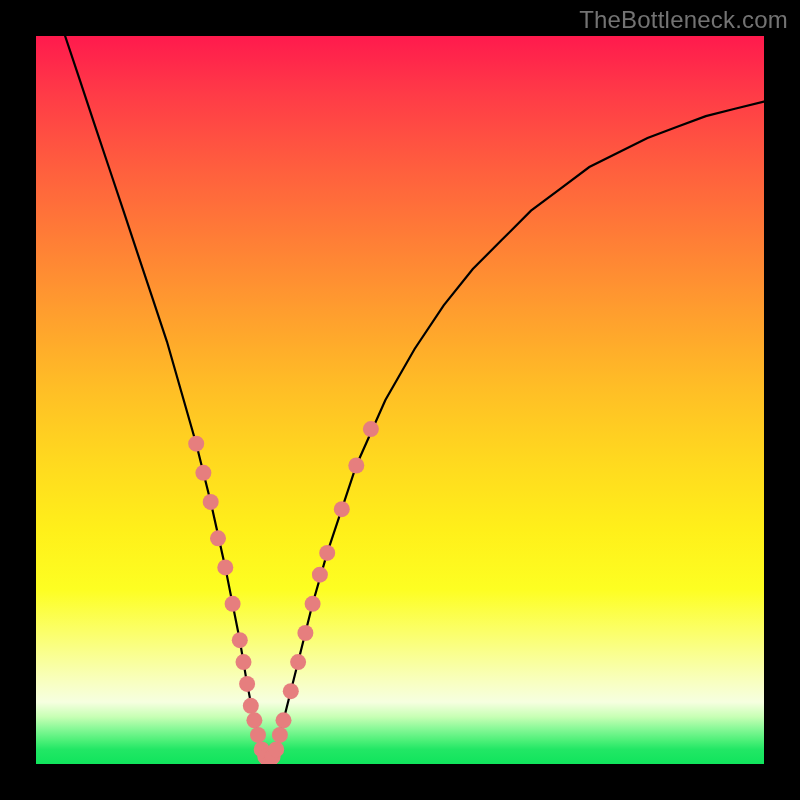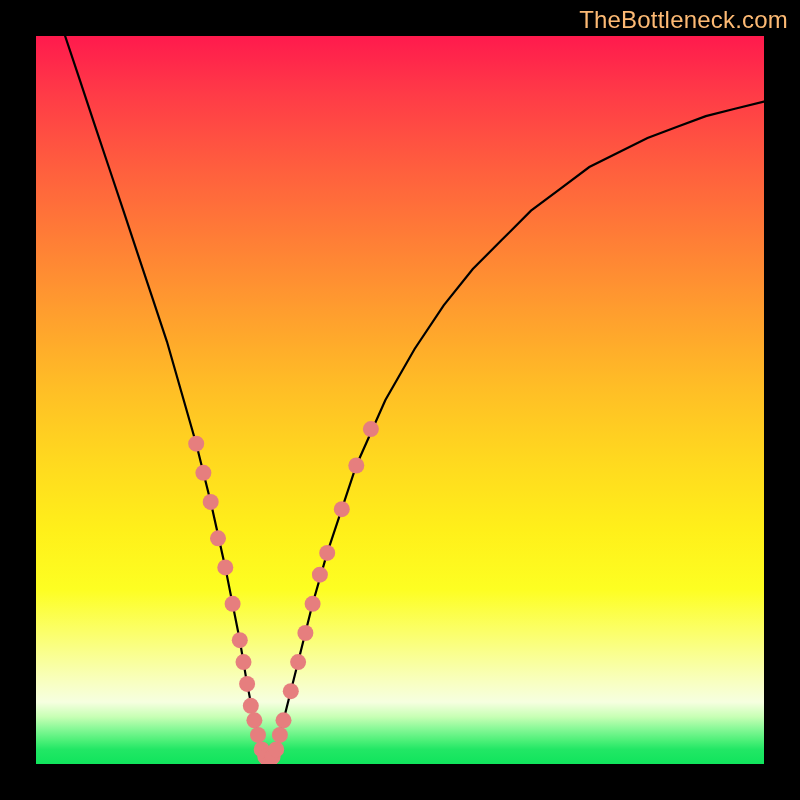--- a/index.html
+++ b/index.html
@@ -44,21 +44,21 @@
       #86f896 95.2%,
       #4cf078 96.8%,
       #22e765 98%,
       #10e45c 100%
     );
   }
   .branding {
     position: absolute;
     top: 6px;
     right: 12px;
-    color: #fdba74;
+    color: #737373;
     font-size: 24px;
     font-weight: 400;
     letter-spacing: 0.2px;
   }
   svg.overlay {
     position: absolute;
     top: 0;
     left: 0;
     width: 728px;
     height: 728px;

